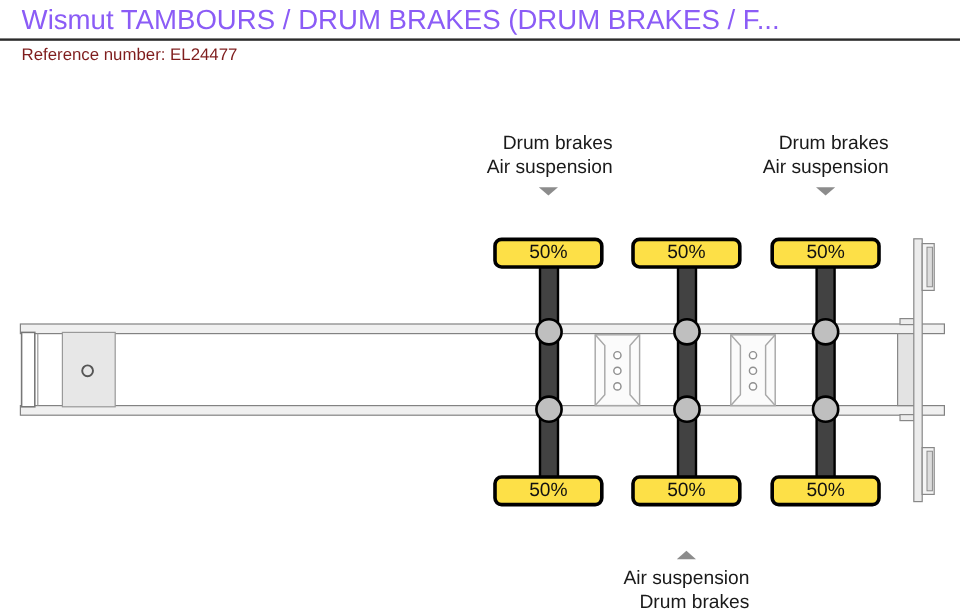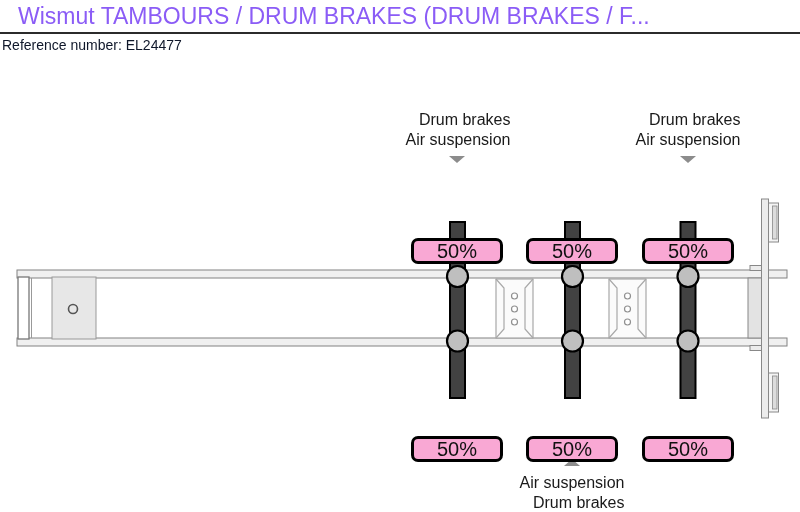--- a/index.html
+++ b/index.html
@@ -9,28 +9,28 @@
   }
   .page-title{
     position:absolute;left:18px;top:3px;font-size:23px;line-height:27px;
     color:#8b5cf6;white-space:nowrap;max-width:782px;overflow:hidden;
   }
   .title-rule{
     position:absolute;left:0;right:0;top:32px;height:0;
     border-top:2px solid #2b2b2b;
   }
   .reference{
-    position:absolute;left:2px;top:37px;font-size:14px;line-height:17px;color:#0f172a;
+    position:absolute;left:18px;top:37px;font-size:14px;line-height:17px;color:#7f1d1d;
   }
   .diagram{position:absolute;left:0;top:0;width:800px;height:512px;}
   .chassis-svg{position:absolute;left:0;top:0;}
   .load-badge{
     position:absolute;width:86px;height:20px;border:3px solid #000;
-    border-radius:7px;background:#f9a8d4;display:flex;align-items:center;
-    justify-content:center;font-size:20px;color:#111;z-index:3;margin-top:40px;
+    border-radius:7px;background:#fde047;display:flex;align-items:center;
+    justify-content:center;font-size:16px;color:#111;z-index:3;
   }
   .ann{
     position:absolute;transform:translateX(-50%);text-align:right;
     font-size:16px;line-height:20px;color:#1a1a1a;white-space:nowrap;z-index:2;
   }
   .arrow-down{
     position:absolute;transform:translateX(-50%);width:0;height:0;z-index:2;
     border-left:8px solid transparent;border-right:8px solid transparent;
     border-top:7px solid #8c8c8c;
   }

